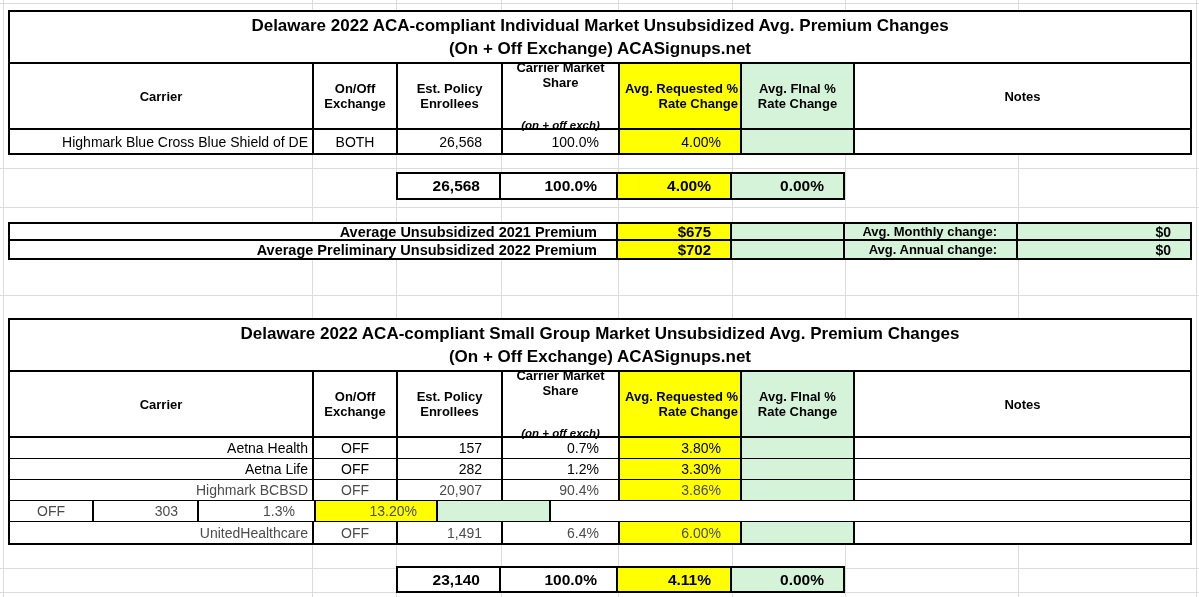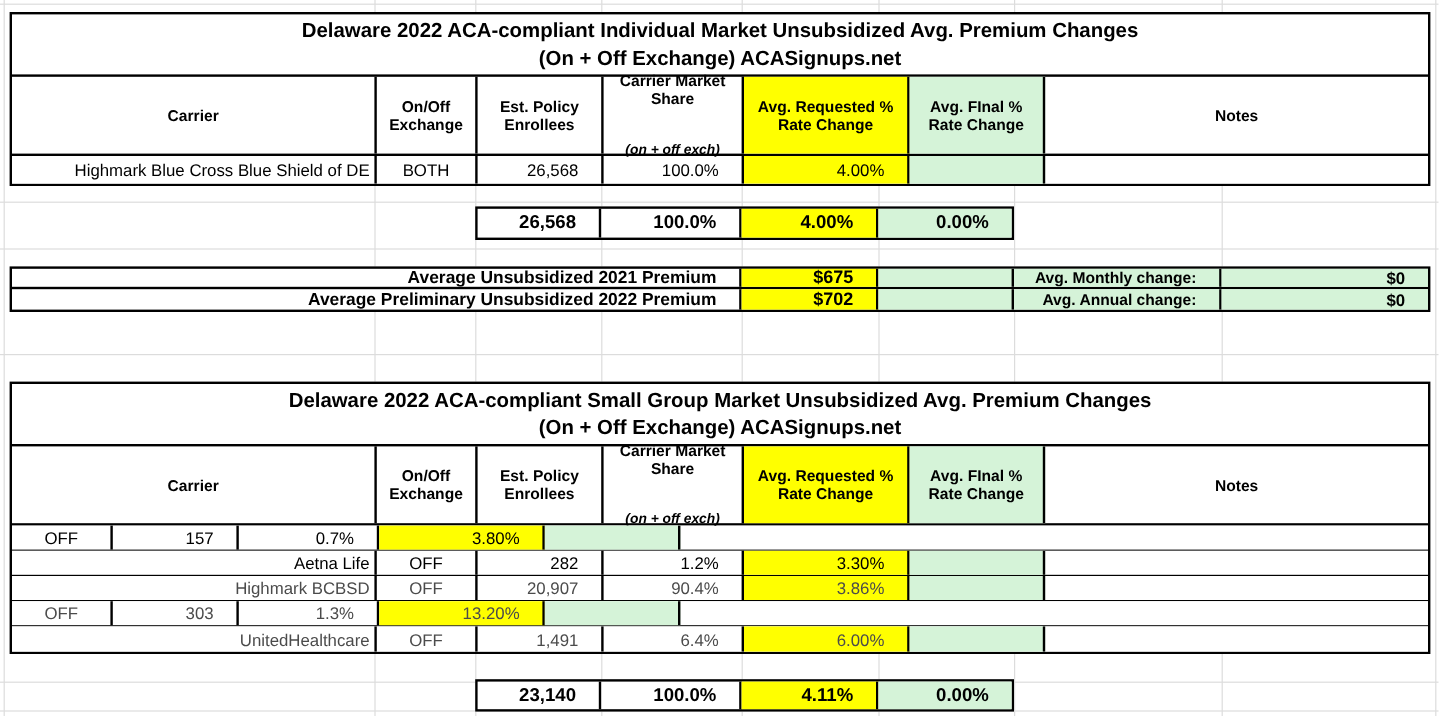--- a/index.html
+++ b/index.html
@@ -27,21 +27,21 @@
   .hdr:last-child { border-right:none; }
   .share-note { font-style:italic; font-size:11.5px; font-weight:bold; }
 
   .row { display:flex; height:23px; border-bottom:1px solid #000; font-size:14px; background:#fff; }
   #t2 .row { height:21px; }
   .rows-host .row:last-child { border-bottom:none; }
 
   .cell { border-right:2px solid #000; display:flex; align-items:center; height:100%; overflow:hidden; white-space:nowrap; }
   .cell:last-child { border-right:none; }
   .w-carrier { width:304px; } .w-exch { width:84px; } .w-enr { width:105px; }
-  .w-share { width:117px;gap:28px; } .w-req { width:138px; } .w-fin { width:113px; } .w-notes { flex:1; }
+  .w-share { width:117px;gap:28px; } .w-req { width:122px;text-align:right; } .w-fin { width:113px; } .w-notes { flex:1; }
   .ar { justify-content:flex-end; padding-right:19px; }
   .ac { justify-content:center; }
   .carrier-cell { justify-content:flex-end; padding-right:4px; }
 
   .yellow { background:var(--yellow,#ffff00); }
   .green  { background:var(--green,#d5f3d8); }
   .muted  { color:var(--muted,#4b4b4b); }
 
   
   .totals { position:absolute; left:396px; width:449px; border:2px solid #000; display:flex;
@@ -153,20 +153,21 @@
         <span>Carrier Market Share</span>
         <span class="share-note">(on + off exch)</span>
       </div>
       <div class="hdr w-req yellow">Avg. Requested % Rate Change</div>
       <div class="hdr w-fin green">Avg. FInal % Rate Change</div>
       <div class="hdr w-notes">Notes</div>
     </div>
     <div class="rows-host">
 
         <div class="row">
+          <div class="cell w-carrier carrier-cell">Aetna Health</div>
           <div class="cell w-exch ac">OFF</div>
           <div class="cell w-enr ar">157</div>
           <div class="cell w-share ar">0.7%</div>
           <div class="cell w-req ar yellow">3.80%</div>
           <div class="cell w-fin green"></div>
           <div class="cell w-notes"></div>
         </div>
 
         <div class="row">
           <div class="cell w-carrier carrier-cell">Aetna Life</div>

